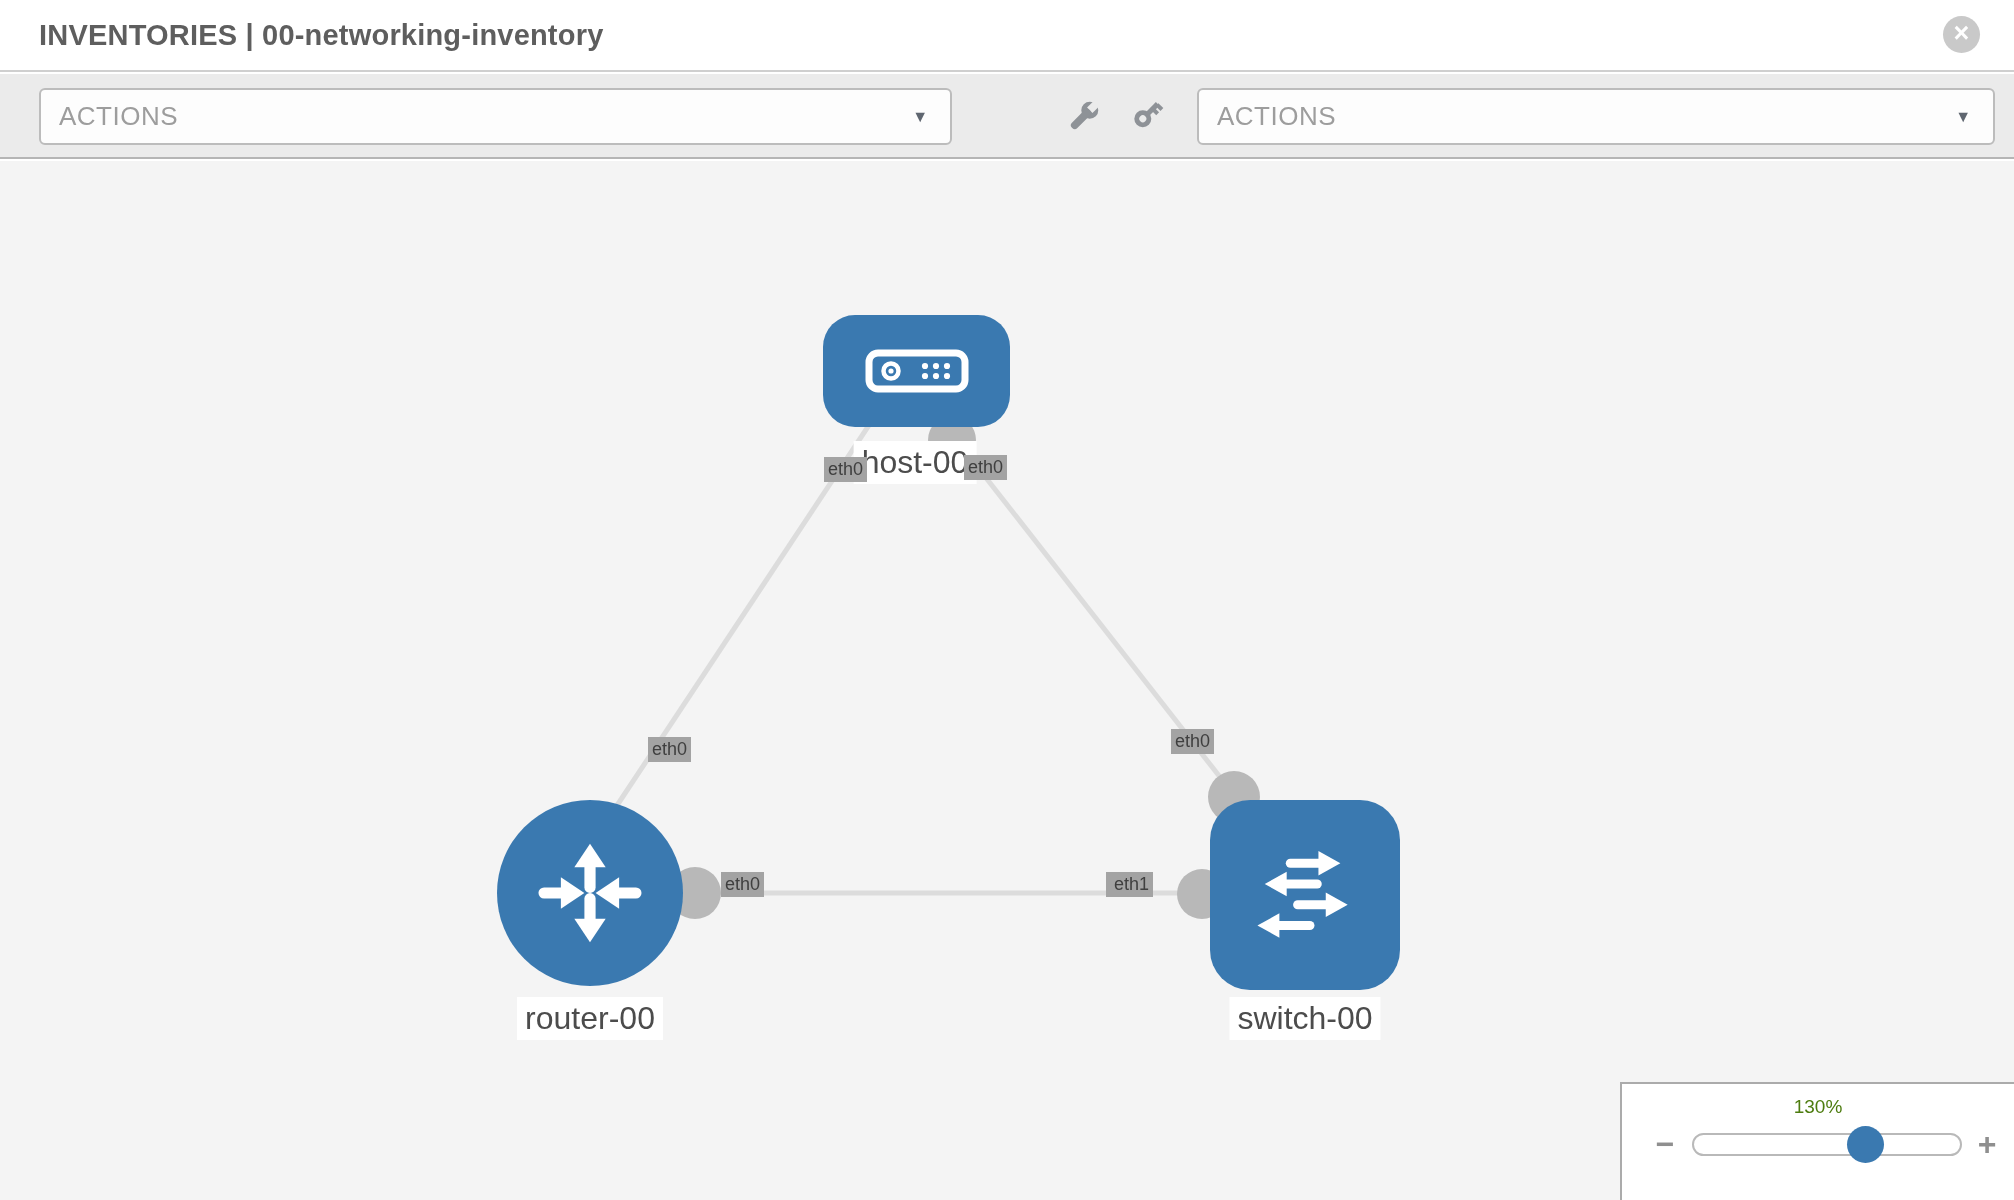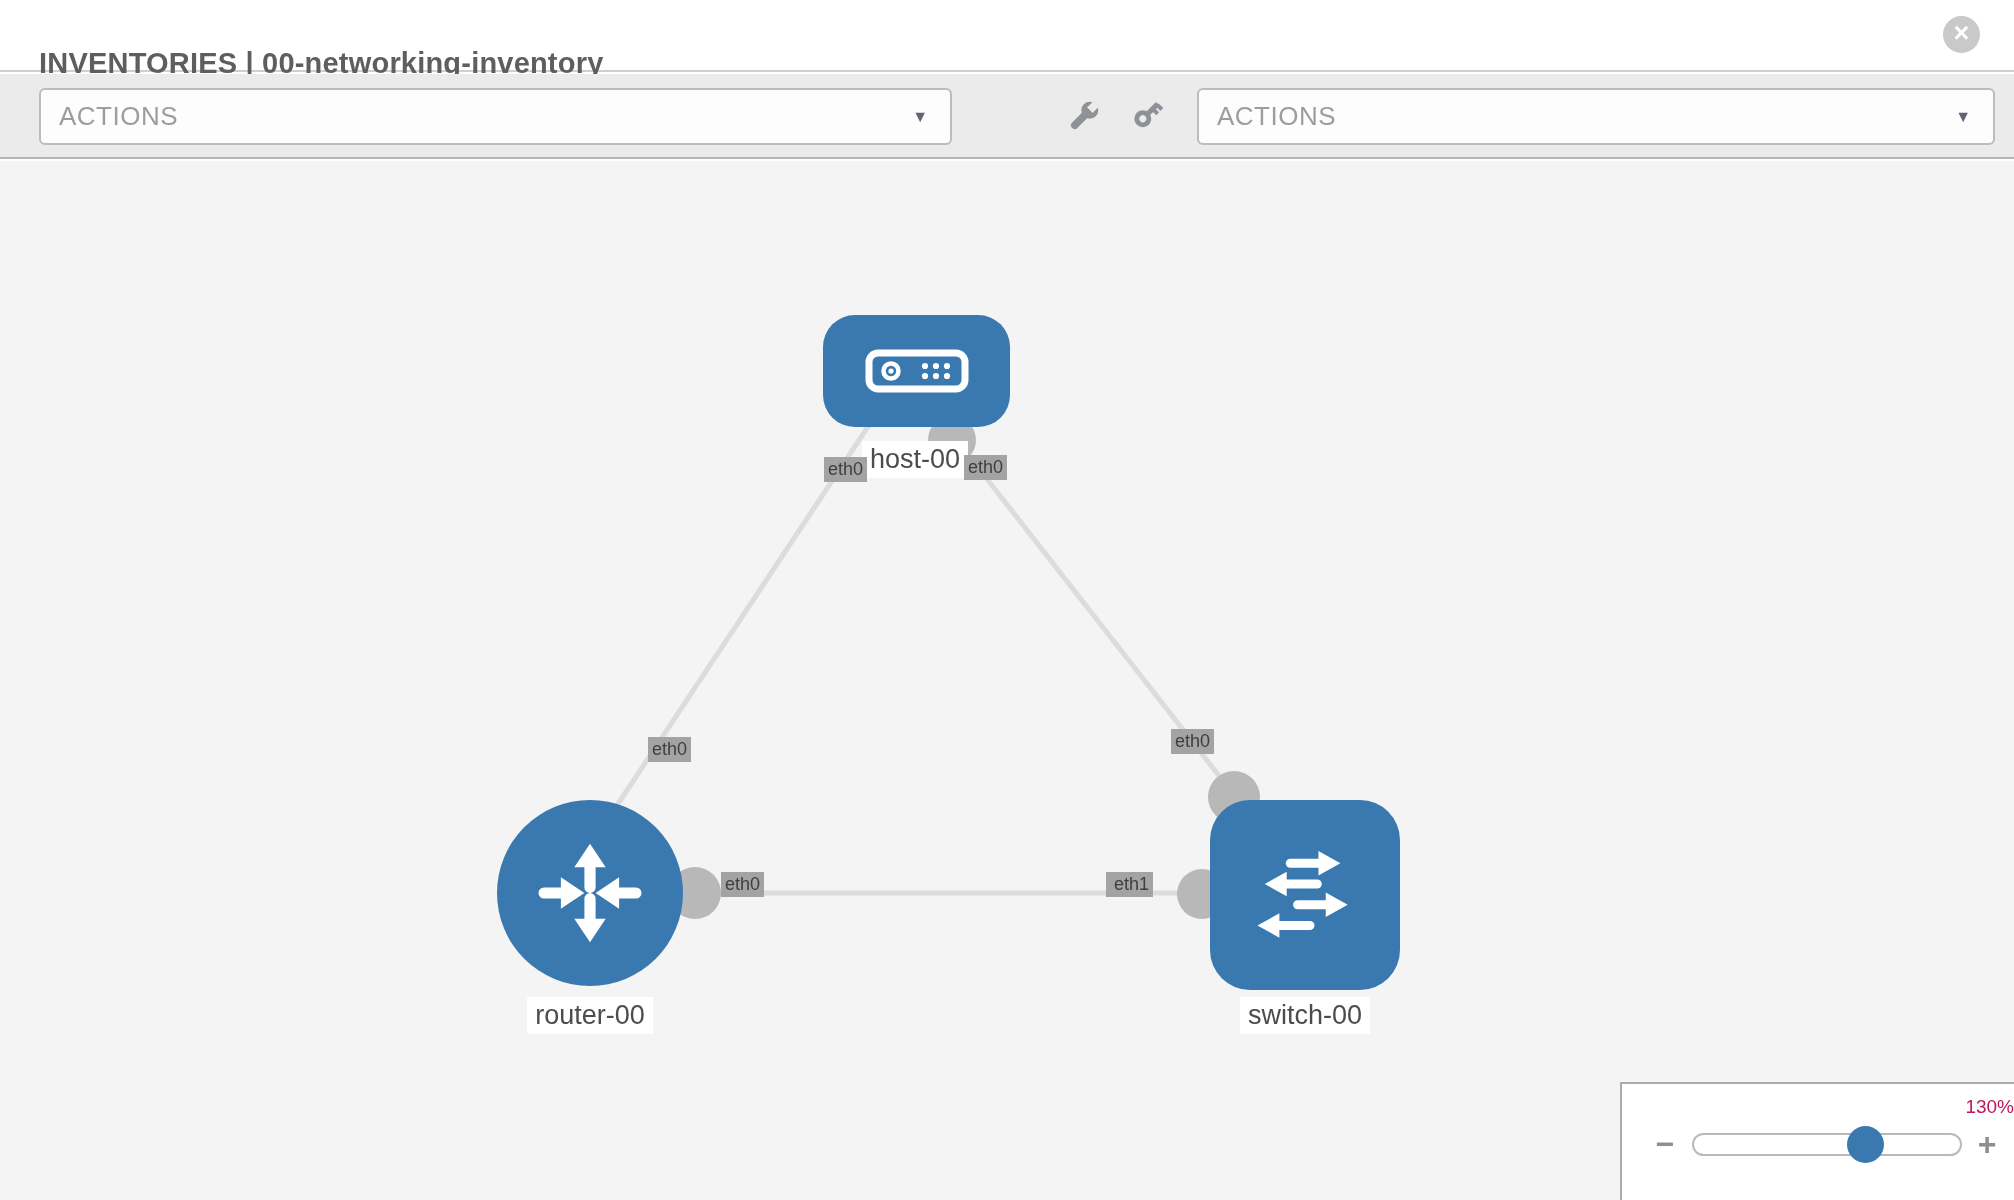--- a/index.html
+++ b/index.html
@@ -1,21 +1,21 @@
 <!DOCTYPE html>
 <html><head>
 <meta charset="utf-8">
 <style>
   * { margin:0; padding:0; box-sizing:border-box; }
   html,body { width:2014px; height:1200px; font-family:"Liberation Sans", sans-serif; background:#fff; overflow:hidden; }
   .app { position:relative; width:2014px; height:1200px; }
 
   
   .header { position:absolute; left:0; top:0; width:100%; height:72px; background:#ffffff; border-bottom:2px solid #cfcfcf; }
-  .page-title { position:absolute; left:39px; top:0; height:70px; line-height:70px; font-size:29px; font-weight:700; color:#5e5e5e; letter-spacing:0.2px;margin-top:28px; }
+  .page-title { position:absolute; left:39px; top:0; height:70px; line-height:70px; font-size:29px; font-weight:700; color:#5e5e5e; letter-spacing:0.2px; }
   .close-btn { position:absolute; left:1943px; top:16px; width:37px; height:37px; border-radius:50%; background:#c9c9c9; color:#ffffff; text-align:center; line-height:34px; font-size:27px; font-weight:700; cursor:pointer; }
 
   
   .toolbar { position:absolute; left:0; top:74px; width:100%; height:85px; background:#ebebeb; border-bottom:2px solid #b5b5b5; }
   .dropdown { position:absolute; top:14px; height:57px; background:#fdfdfd; border:2px solid #bcbcbc; border-radius:6px; }
   .dropdown .dd-label { position:absolute; left:18px; top:0; line-height:53px; font-size:26px; color:#9d9d9d; letter-spacing:0.5px; }
   .dropdown .caret { position:absolute; right:22px; top:0; line-height:53px; font-size:16px; color:#5f6670; }
   .dd-actions { left:39px; width:913px; }
   .dd-search  { left:1197px; width:798px; }
   .tool-icon { position:absolute; top:24px; width:40px; height:40px; cursor:pointer; }
@@ -25,37 +25,37 @@
 
   
   .canvas { position:absolute; left:0; top:161px; width:2014px; height:1039px; background:#f4f4f4; }
   .links-svg { position:absolute; left:0; top:0; width:2014px; height:1039px; }
 
   .node { position:absolute; background:#3a79b0; display:flex; align-items:center; justify-content:center; cursor:pointer; }
   .node-host { left:823px; top:154px; width:187px; height:112px; border-radius:32px; }
   .node-router { left:497px; top:639px; width:186px; height:186px; border-radius:50%; }
   .node-switch { left:1210px; top:639px; width:190px; height:190px; border-radius:40px; }
 
-  .node-label { position:absolute; background:#ffffff; color:#4c4c4c; font-size:27px; padding:3px 8px; white-space:nowrap; transform:translateX(-50%); }
+  .node-label { position:absolute; background:#ffffff; color:#4c4c4c; font-size:32px; padding:3px 8px; white-space:nowrap; transform:translateX(-50%); }
   .lbl-host { left:915px; top:280px; }
   .lbl-router { left:590px; top:836px; }
   .lbl-switch { left:1305px; top:836px; }
 
   .if-label { position:absolute; background:#a3a3a3; color:#3f3f3f; font-size:18px; padding:2px 4px; white-space:nowrap; }
   .if-host-left   { left:824px; top:296px; }
   .if-host-right  { left:964px; top:294px; }
   .if-router-top  { left:648px; top:576px; }
   .if-switch-top  { left:1171px; top:568px; }
   .if-router-right{ left:721px; top:711px; }
   .if-switch-left-under { left:1106px; top:711px; }
   .if-switch-left-over  { left:1110px; top:711px; }
 
   
   .zoom-panel { position:absolute; left:1620px; top:921px; width:394px; height:118px; background:#ffffff; border-left:2px solid #ababab; border-top:2px solid #ababab; }
-  .zoom-level { position:absolute; left:0; top:12px; width:100%; text-align:right; font-size:19px; color:#be185d; }
+  .zoom-level { position:absolute; left:0; top:12px; width:100%; text-align:center; font-size:19px; color:#4d7c0f; }
   .zoom-minus, .zoom-plus { position:absolute; top:40px; width:40px; height:40px; line-height:40px; text-align:center; font-size:32px; font-weight:700; color:#8f8f8f; cursor:pointer; }
   .zoom-minus { left:23px; }
   .zoom-plus  { left:345px; }
   .zoom-track { position:absolute; left:70px; top:49px; width:270px; height:23px; background:#ffffff; border:2px solid #b9b9b9; border-radius:12px; cursor:pointer; }
   .zoom-handle { position:absolute; left:225px; top:42px; width:37px; height:37px; border-radius:50%; background:#3a79b0; cursor:grab; }
 </style>
 </head>
 <body>
 
 <div class="app">

